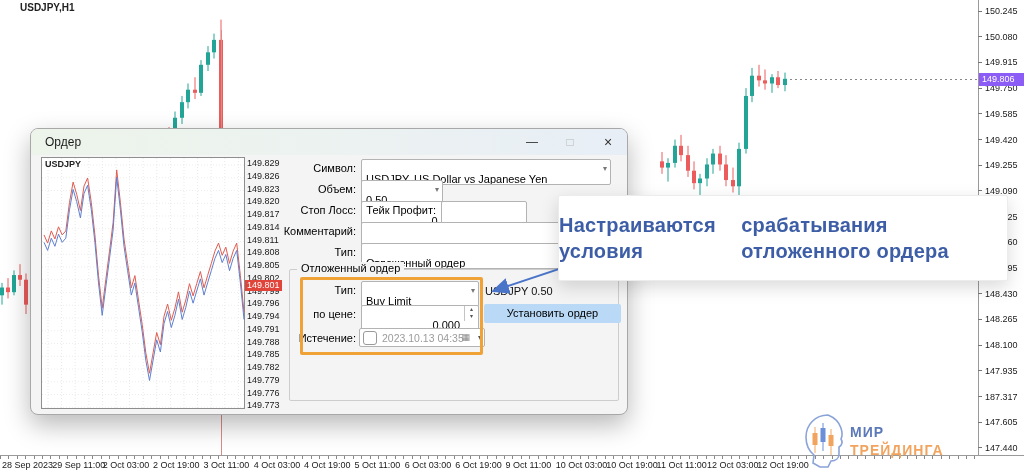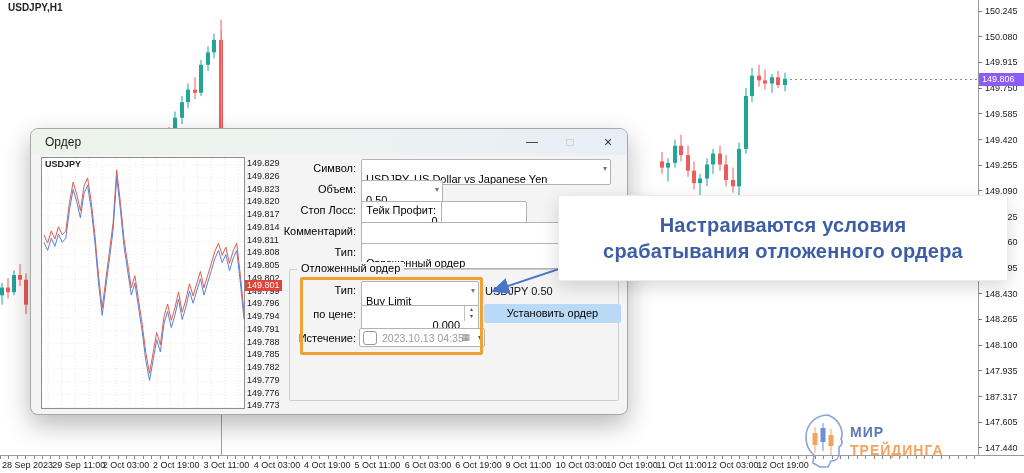--- a/index.html
+++ b/index.html
@@ -2,21 +2,21 @@
 <html><head>
 <meta charset="utf-8">
 <style>
   html,body{margin:0;padding:0;}
   body{font-family:"Liberation Sans","DejaVu Sans",sans-serif;}
   #stage{position:relative;width:1024px;height:473px;background:#ffffff;overflow:hidden;}
   #stage *{box-sizing:border-box;}
 
   
   #candles-svg{position:absolute;left:0;top:0;width:1024px;height:473px;z-index:1;}
-  .chart-symbol{position:absolute;left:8px;top:2px;font-size:10px;font-weight:bold;color:#222;z-index:2;}
+  .chart-symbol{position:absolute;left:20px;top:2px;font-size:10px;font-weight:bold;color:#222;z-index:2;}
   #v-sep{position:absolute;left:978px;top:0;width:1px;height:455px;background:#9a9a9a;z-index:2;}
   #h-sep{position:absolute;left:0;top:455px;width:1024px;height:1px;background:#9a9a9a;z-index:2;}
   #time-ticks{position:absolute;left:0;top:456px;width:978px;height:3px;z-index:2;
     background:repeating-linear-gradient(90deg,#888 0 1px,transparent 1px 8.4px);}
   #price-axis{position:absolute;left:978px;top:0;width:46px;height:455px;z-index:2;}
   .price-label{position:absolute;left:7px;font-size:9px;color:#1a1a1a;white-space:nowrap;}
   .price-tick{position:absolute;left:0;width:4px;height:1px;background:#777;}
   #price-tag{position:absolute;left:979px;top:73px;width:45px;height:13px;background:#8b5cf6;color:#fff;
     font-size:9px;line-height:13px;padding-left:3px;z-index:3;}
   #time-axis{position:absolute;left:0;top:456px;width:940px;height:17px;z-index:2;}
@@ -62,21 +62,21 @@
   #place-btn{position:absolute;left:453px;top:175px;width:137px;height:19px;background:#b9d9f6;border:none;
     border-radius:2px;font-size:11px;color:#000;text-align:center;line-height:19px;cursor:default;}
   #note-text{position:absolute;left:255px;top:236px;width:335px;text-align:center;font-size:10.5px;color:#111;}
 
   
   #orange-box{position:absolute;left:300px;top:277px;width:183px;height:78px;border:3px solid #f0a237;
     border-radius:2px;z-index:25;pointer-events:none;}
   #arrow-svg{position:absolute;left:0;top:0;width:1024px;height:473px;z-index:30;pointer-events:none;}
   #annotation{position:absolute;left:558px;top:195px;width:450px;height:86px;background:#fff;
     border:1px solid #ececec;border-radius:2px;box-shadow:0 6px 18px rgba(0,0,0,.15);z-index:40;
-    display:flex;flex-direction:column;justify-content:center;align-items:center;}
+    display:flex;flex-direction:row;justify-content:center;align-items:center;}
   .ann-line{font-size:20px;font-weight:700;color:#3d5ea7;line-height:26px;letter-spacing:.2px;}
 
   
   #logo{position:absolute;left:798px;top:411px;z-index:6;}
   .logo-t1{font-size:14px;font-weight:700;fill:#5b79b8;letter-spacing:1px;}
   .logo-t2{font-size:14px;font-weight:700;fill:#f2a45e;letter-spacing:1px;}
 </style>
 </head>
 <body>
 

